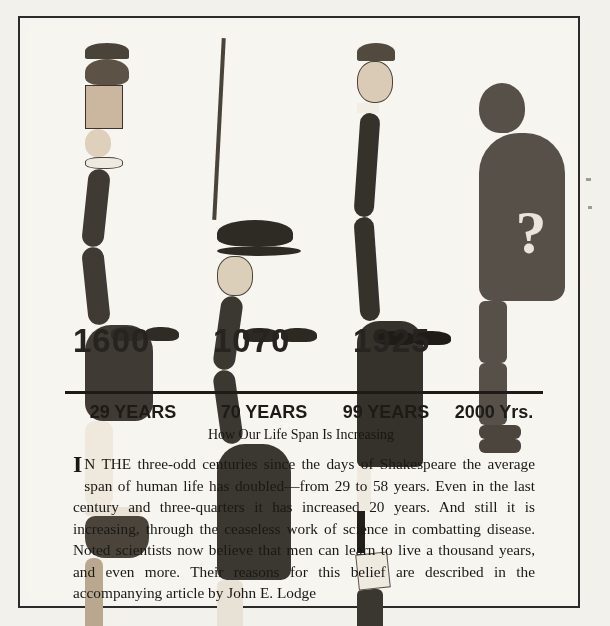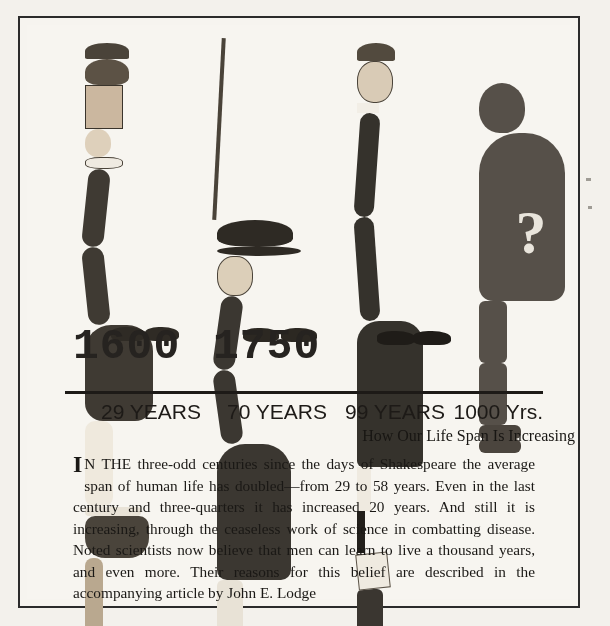--- a/index.html
+++ b/index.html
@@ -125,23 +125,23 @@
     font-family: "Liberation Serif", serif;
     font-size: 62px;
     font-weight: bold;
     color: #e9e5dc;
     line-height: 1;
   }
 
   
   .year {
     position: absolute;
-    font-family: Liberation Mono, monospace;
+    font-family: Liberation Sans, sans-serif;
     font-weight: bold;
-    font-size: 43px;
+    font-size: 33px;
     letter-spacing: 1px;
     color: #262320;
   }
   #year-1600 { left: 46px;  top: 289px; }
   #year-1750 { left: 186px; top: 289px; }
   #year-1925 { left: 326px; top: 289px; }
 
   
   .baseline {
     position: absolute;
@@ -157,38 +157,38 @@
     position: absolute;
     left: 38px;
     top: 364px;
     width: 478px;
     height: 30px;
     display: flex;
     align-items: center;
   }
   .span-cell {
     font-family: "Liberation Sans", sans-serif;
-    font-weight: normal;
-    font-size: 21px;
+    font-weight: bold;
+    font-size: 18px;
     color: #1d1a17;
-    text-align: right;
+    text-align: center;
   }
   .span-cell.c1 { width: 136px; }
   .span-cell.c2 { width: 126px; }
   .span-cell.c3 { width: 118px; }
   .span-cell.c4 { width: 98px; }
 
   .headline {
     position: absolute;
     left: 0;
     top: 394px;
     width: 548px;
-    text-align: right;
+    text-align: center;
     font-family: "Liberation Serif", serif;
-    font-size: 16px;
+    font-size: 14px;
     color: #181613;
   }
 
   
   .body-copy {
     position: absolute;
     left: 46px;
     top: 428px;
     width: 462px;
     font-family: "Liberation Serif", serif;
@@ -285,29 +285,30 @@
             <div class="f4-body"></div>
             <div class="f4-legL"></div>
             <div class="f4-legR"></div>
             <div class="f4-shoeL"></div>
             <div class="f4-shoeR"></div>
             <div class="f4-qmark">?</div>
           </div>
         </div>
 
         <div class="year" id="year-1600">1600</div>
-        <div class="year" id="year-1750">1750</div>
+        <div class="year" id="year-1750">1070</div>
+        <div class="year" id="year-1925">1925</div>
 
         <div class="baseline"></div>
 
         <div class="spans">
           <div class="span-cell c1">29 YEARS</div>
           <div class="span-cell c2">70 YEARS</div>
           <div class="span-cell c3">99 YEARS</div>
-          <div class="span-cell c4">1000 Yrs.</div>
+          <div class="span-cell c4">2000 Yrs.</div>
         </div>
 
         <div class="headline">How Our Life Span Is Increasing</div>
       </div>
 
       <div class="body-copy">
         <p><span class="dropcap">I</span><span>N THE</span> <span>three-odd centuries since the days of Shakespeare the average span of human life has doubled—from 29 to 58 years.   Even in the last century and three-quarters it has increased 20 years.   And still it is increasing, through the ceaseless work of science in combatting disease.   Noted scientists now believe that men can learn to live a thousand years, and even more.   Their reasons for this belief are described  in  the  accompanying  article  by  John E. Lodge</span></p>
       </div>
 
     </div>

